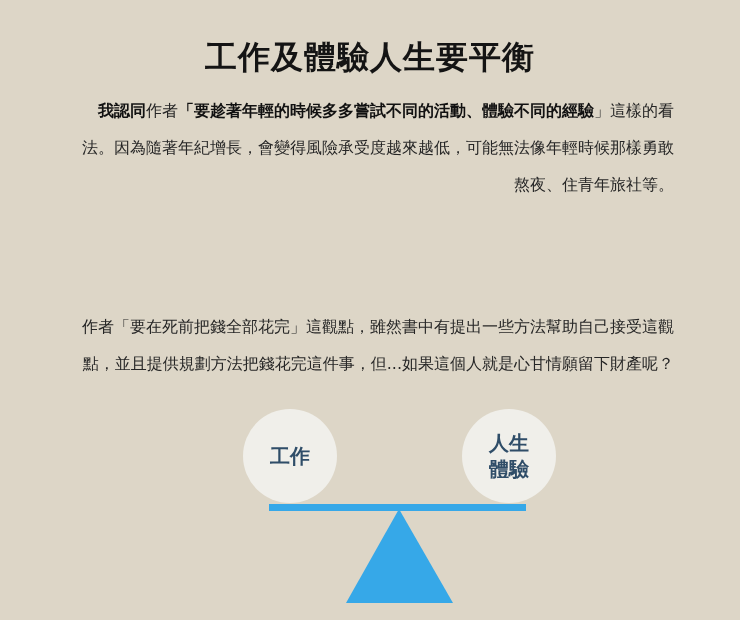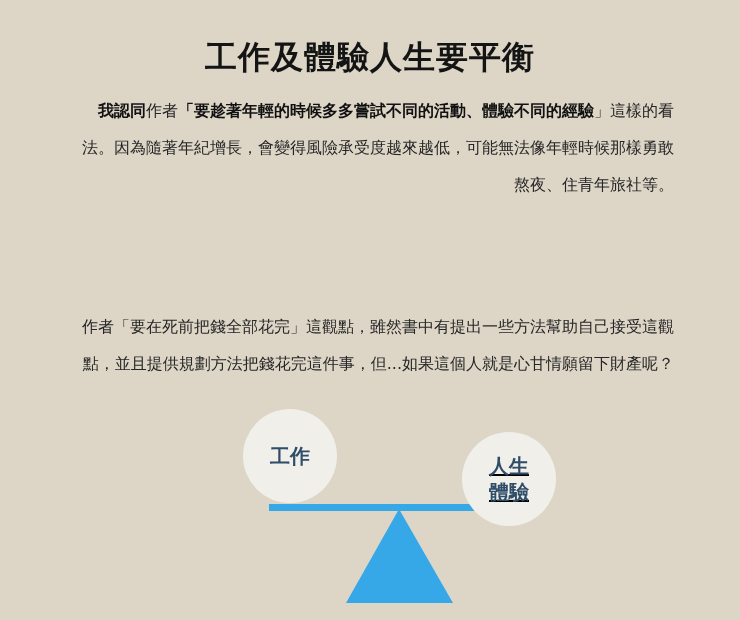--- a/index.html
+++ b/index.html
@@ -55,21 +55,21 @@
     width: 94px;
     height: 94px;
     border-radius: 50%;
     background: var(--circle-fill, #f0efea);
     display: flex;
     align-items: center;
     justify-content: center;
     z-index: 2;
   }
   .circle-left  { left: 207px; top: 409px; }
-  .circle-right { left: 426px; top: 432px; text-decoration: underline; }
+  .circle-right { left: 426px; top: 409px; }
   .circle-label {
     font-size: 20px;
     line-height: 26px;
     font-weight: 700;
     text-align: center;
     color: var(--circle-text, #2f4d68);
     white-space: pre-line;
   }
   .beam {
     position: absolute;

